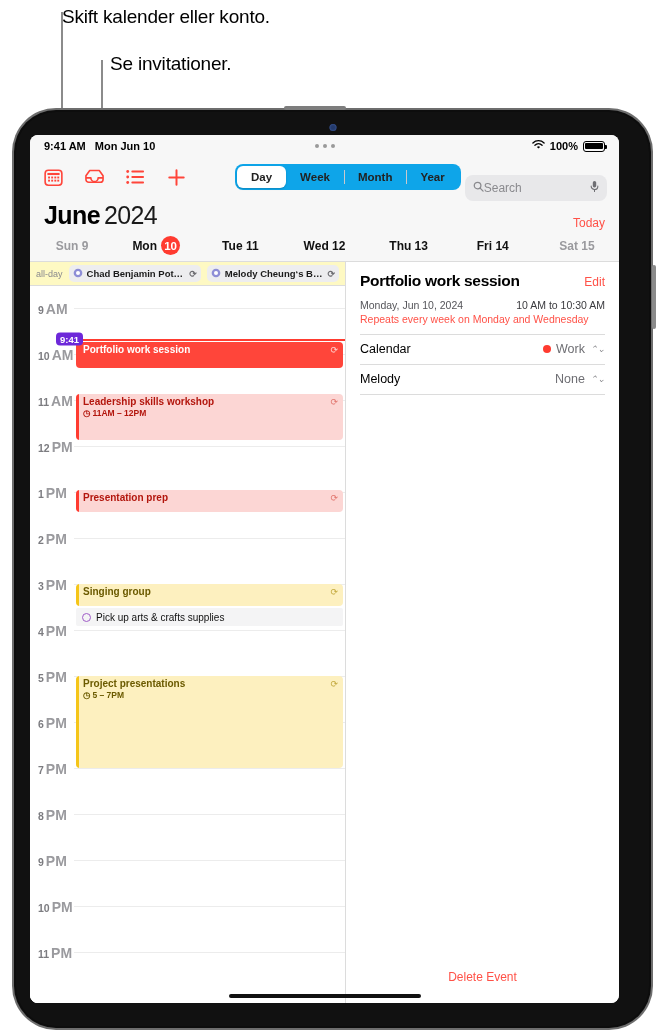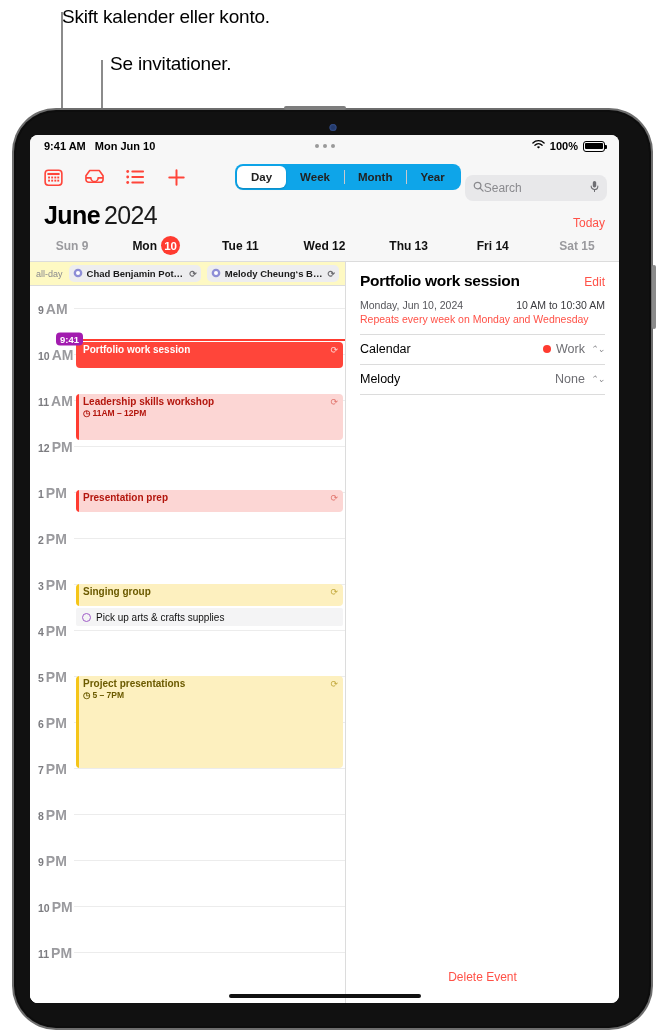--- a/index.html
+++ b/index.html
@@ -245,21 +245,21 @@
     padding:0 6px;
     cursor:pointer;
     border-radius:2px;
   }
   .reminder .t { font-size:10px; font-weight:400; color:#111; }
   .rcircle { width:9px; height:9px; border-radius:50%; border:1.6px solid #a05cc8; flex:0 0 auto;}
 
   .nowline { position:absolute; left:26px; right:0; height:1.6px; background:#ff3b30; z-index:4;}
   .nowpill {
     position:absolute; left:26px; transform:translateY(-50%);
-    background:#a21caf; color:#fff;
+    background:#6d28d9; color:#fff;
     font-size:9.5px; font-weight:700;
     padding:1px 4px; border-radius:4px;
     z-index:5;
   }
 
   
   .detail { padding: 10px 14px 0 14px; }
   .d-head { display:flex; align-items:baseline; }
   .d-title { font-size:15.5px; font-weight:800; color:#000; letter-spacing:-0.3px;}
   .d-edit { margin-left:auto; font-size:12px; color:#ff5147; cursor:pointer; }

